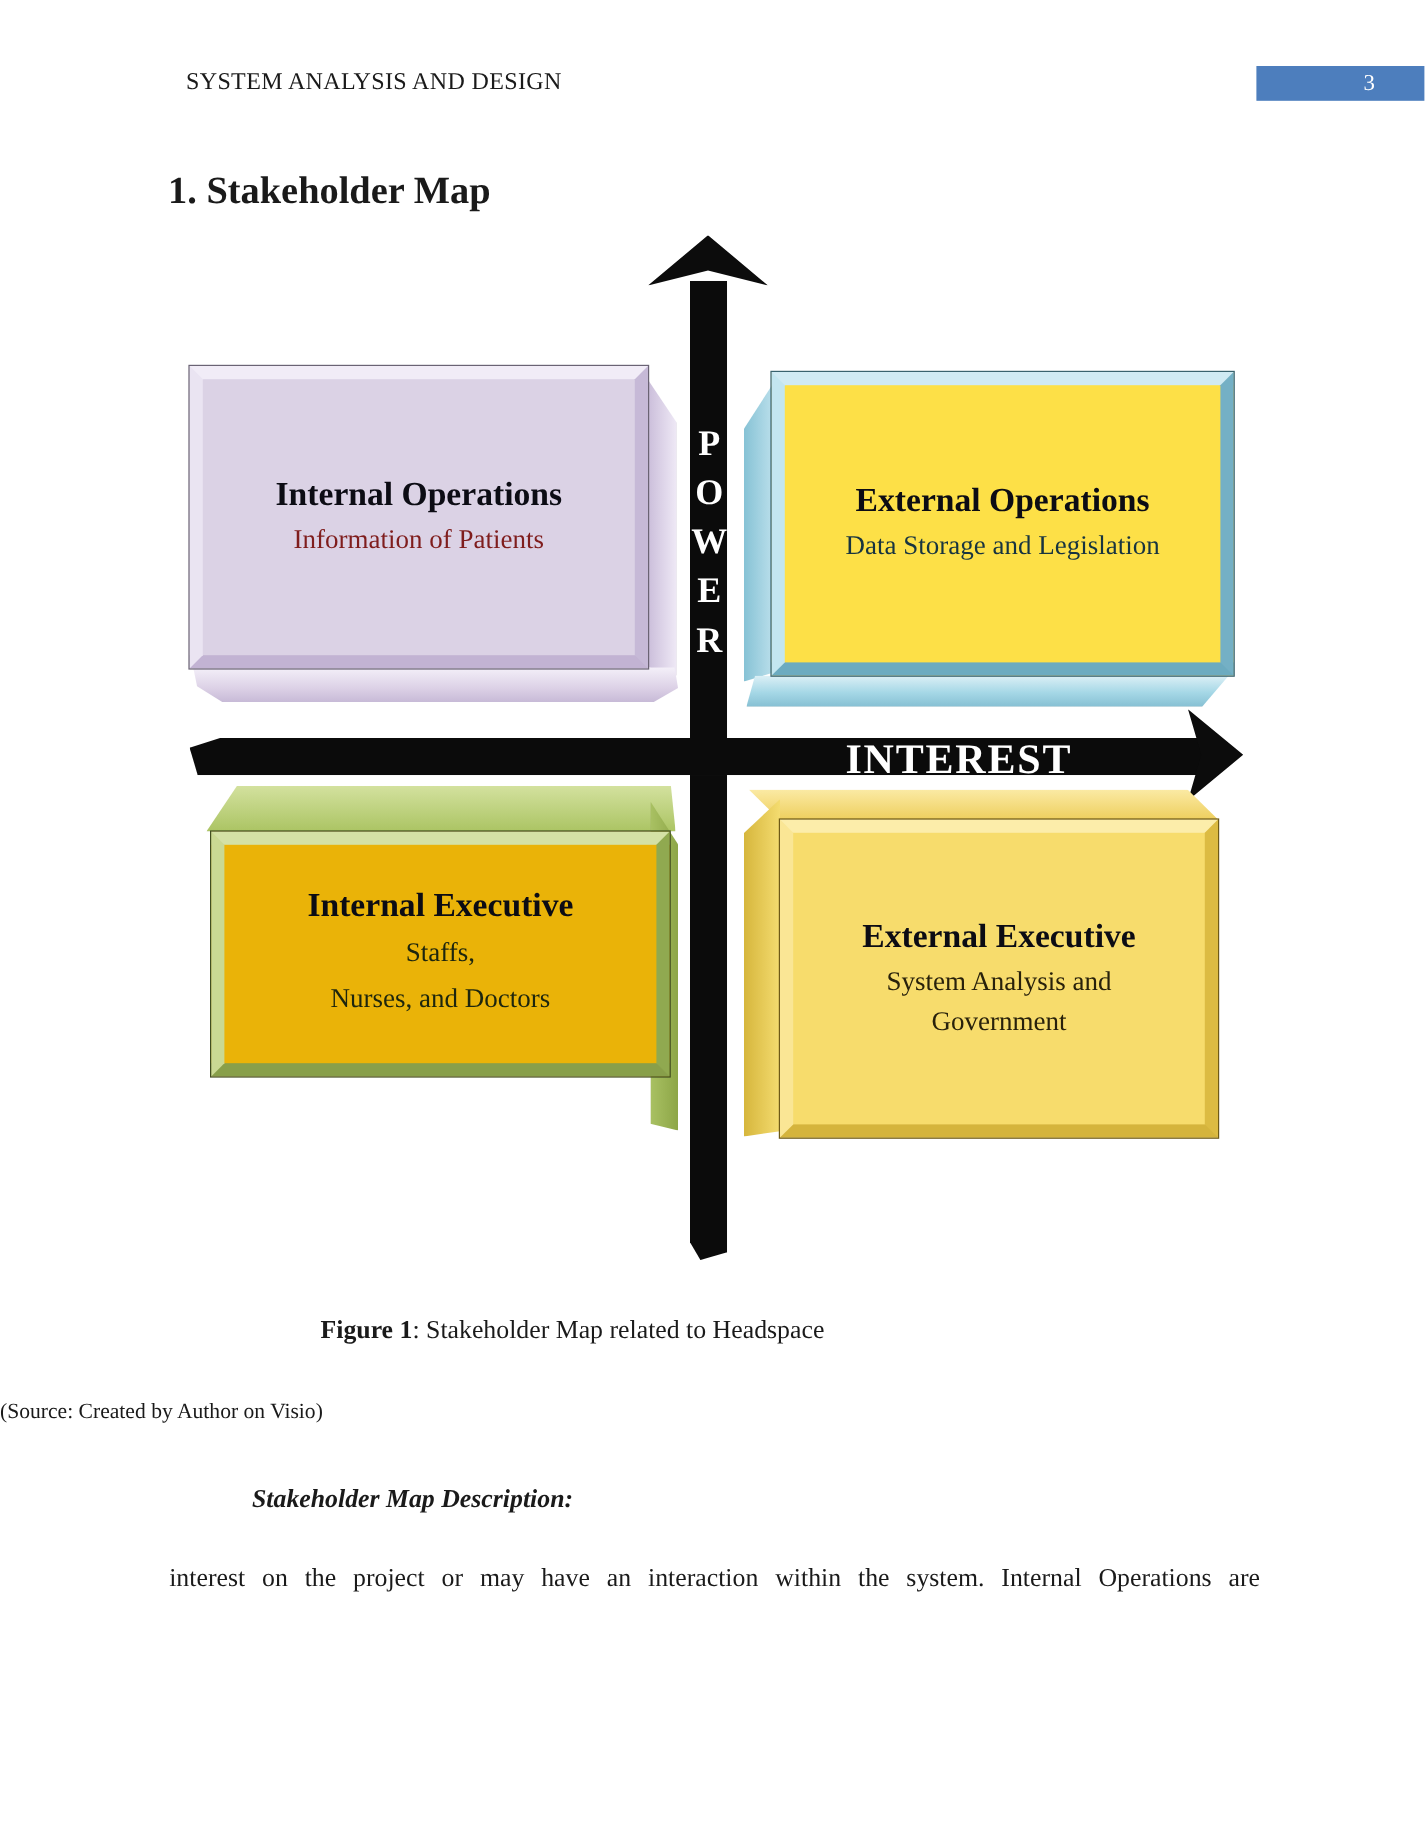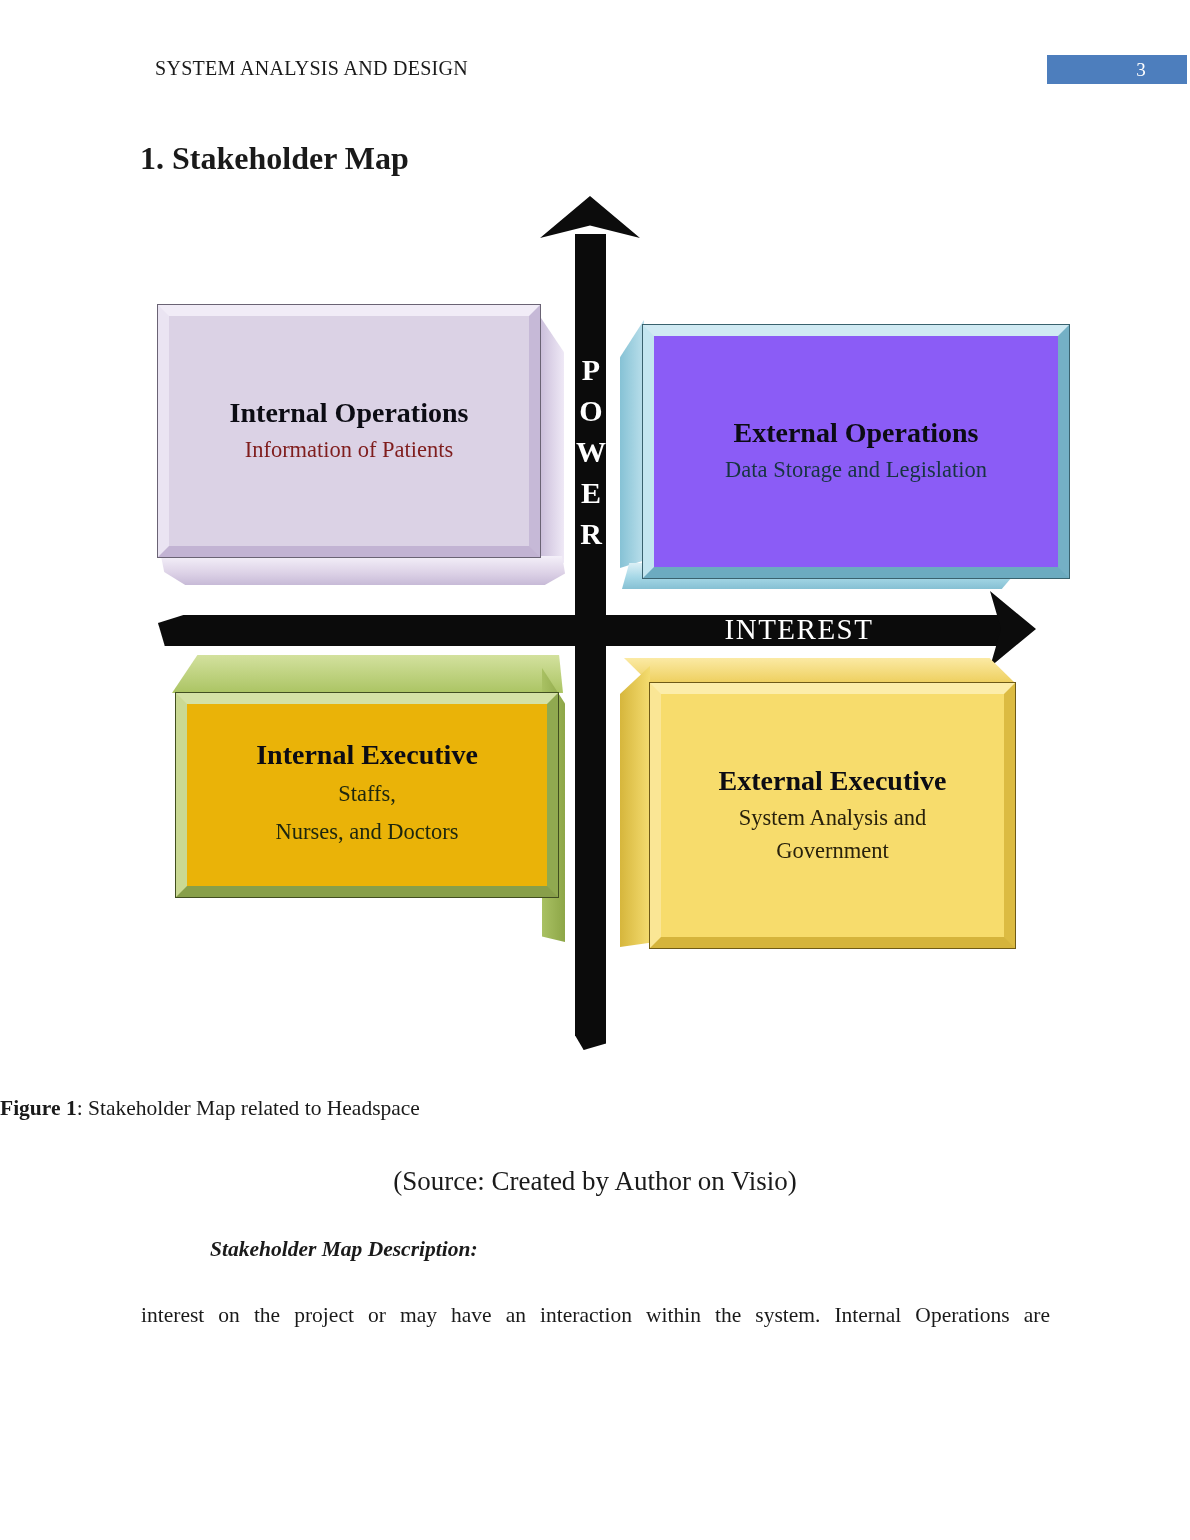--- a/index.html
+++ b/index.html
@@ -24,42 +24,42 @@
     box-shadow:0 3px 0 rgba(130,130,130,.5);
     clip-path:polygon(0 26%,3% 0,100% 0,100% 100%,0.8% 100%);}
   .arrow-up{position:absolute; left:540px; top:196px; width:100px; height:42px; background:#0c0c0c;
     clip-path:polygon(50% 0,100% 100%,50% 70%,0 100%);}
   .arrow-right{position:absolute; left:990px; top:591px; width:46px; height:76px; background:#0c0c0c;
     clip-path:polygon(0 0,100% 50%,0 100%,24% 50%);}
   .power{position:absolute; left:573px; top:349px; width:36px; text-align:center; color:#fff;
     font-size:30px; font-weight:bold;}
   .power span{display:block; line-height:41px;}
   .interest{position:absolute; left:694px; top:613px; width:210px; text-align:center; color:#fff;
-    font-size:29px; font-weight:normal; letter-spacing:1.5px;}
+    font-size:35px; font-weight:bold; letter-spacing:1.5px;}
   
   .quad{position:absolute;}
   .quad .face{position:absolute; box-sizing:border-box; border:11px solid; outline:1px solid;
     display:flex; flex-direction:column; align-items:center; justify-content:center; text-align:center;}
   .quad .ext{position:absolute; filter:drop-shadow(0 1px 0 rgba(90,90,90,.6));}
   .qtitle{font-size:28px; font-weight:bold; color:#0c0c14; margin-bottom:4px; white-space:nowrap;}
   .qline{font-size:22.5px; line-height:33px; white-space:nowrap;}
 
   .q1{left:158px; top:305px; width:409px; height:282px;}
   .q1 .face{left:0; top:0; width:382px; height:252px; background:#dbd2e5;
     border-color:#f1ecf7 #c6b9d7 #c2b3d3 #eae4f2; outline-color:#6a6374;}
   .q1 .sliver{left:381px; top:10px; width:25px; height:248px;
     background:linear-gradient(90deg,#c9bcd9,#efe9f6);
     clip-path:polygon(0 0,100% 15%,100% 100%,0 97%);}
   .q1 .base{left:3px; top:251px; width:404px; height:29px;
     background:linear-gradient(180deg,#f4f0f9 0%,#dcd1e6 60%,#c7bad7 100%);
     clip-path:polygon(0 0,99.3% 0,100% 60%,95% 100%,6% 100%,0.8% 55%);}
   .q1 .qline{color:#7f1d1d;}
 
   .q2{left:620px; top:310px; width:408px; height:279px;}
-  .q2 .face{left:23px; top:15px; width:426px; height:253px; background:#8b5cf6;
+  .q2 .face{left:23px; top:0; width:385px; height:253px; background:#fde047;
     border-color:#d0eaf3 #74b0c5 #6cabc0 #c3e6f0; outline-color:#39626e;}
   .q2 .sliver{left:0; top:10px; width:24px; height:248px;
     background:linear-gradient(270deg,#badfeb,#86c2d5);
     clip-path:polygon(100% 0,0 15%,0 100%,100% 97%);}
   .q2 .base{left:2px; top:253px; width:404px; height:26px;
     background:linear-gradient(180deg,#dcf0f6 0%,#a5d7e6 55%,#86c0d3 100%);
     clip-path:polygon(1.8% 0,99.5% 0,94% 100%,0 100%);}
   .q2 .qline{color:#173440;}
 
   .q3{left:160px; top:655px; width:405px; height:290px;}
@@ -78,23 +78,23 @@
     background:linear-gradient(180deg,#fbeaa4,#eecf5e);
     clip-path:polygon(0 0,93.5% 0,100% 100%,6.5% 100%);}
   .q4 .sliver{left:0; top:8px; width:30px; height:281px;
     background:linear-gradient(270deg,#f4dc70,#d6b63c);
     clip-path:polygon(100% 0,0 10%,0 100%,100% 98.5%);}
   .q4 .face{left:30px; top:25px; width:365px; height:265px; background:#f7dc6c;
     border-color:#fcedaa #dcbb42 #d5b43c #fae695; outline-color:#6e5a17;}
   .q4 .qline{color:#28210b;}
 
   
-  .figure-caption{position:absolute; left:0; top:1096px; width:954px; text-align:left; font-size:21.5px;}
+  .figure-caption{position:absolute; left:0; top:1096px; width:954px; text-align:center; font-size:21.5px;}
   .figure-caption .b{font-weight:bold;}
-  .figure-source{position:absolute; left:0; top:1166px; width:1190px; text-align:center; font-size:27px;}
+  .figure-source{position:absolute; left:0; top:1166px; width:1190px; font-size:18px;}
   .desc-heading{position:absolute; left:210px; top:1237px; font-size:21.5px; font-weight:bold; font-style:italic;}
   .para{position:absolute; left:141px; top:1303px; width:909px; font-size:21.5px;}
   .para .pline{text-align:justify; text-align-last:justify;}
   .para .pline1{text-indent:68px; margin-bottom:28px;}
   .para .lead{font-weight:bold; font-style:italic;}
 </style>
 </head>
 <body>
 
 <div class="page">

